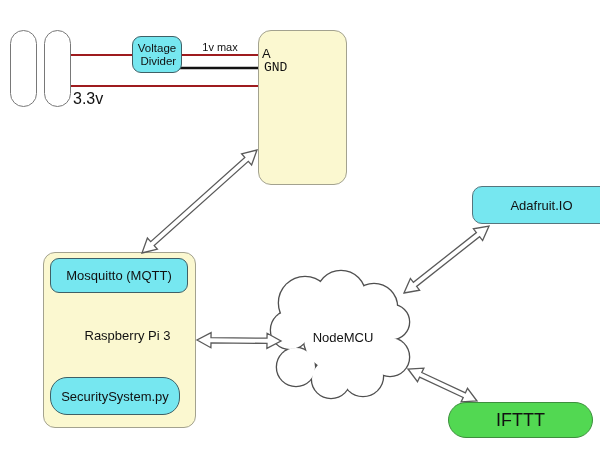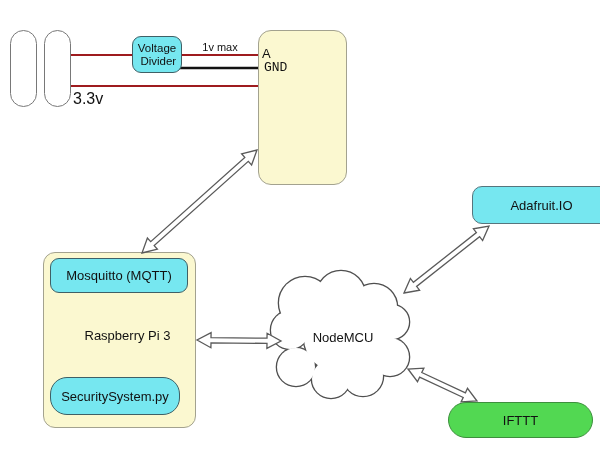--- a/index.html
+++ b/index.html
@@ -78,21 +78,21 @@
   <div class="lbl" style="left:264px;top:61px;font-family:Liberation Mono, monospace;">GND</div>
 
   <div class="box yellow" style="left:43px;top:252px;width:153px;height:176px;border-radius:12px;"></div>
   <div class="box cyan" style="left:50px;top:258px;width:138px;height:35px;border-radius:9px;font-size:13px;">Mosquitto (MQTT)</div>
   <div class="lbl ctr" style="left:43px;top:329px;width:169px;">Raspberry Pi 3</div>
   <div class="box cyan" style="left:50px;top:377px;width:130px;height:38px;border-radius:17px;font-size:13px;">SecuritySystem.py</div>
 
   <div class="lbl ctr" style="left:300px;top:331px;width:86px;">NodeMCU</div>
 
   <div class="box cyan" style="left:472px;top:186px;width:139px;height:38px;border-radius:10px;font-size:13px;border-color:#56757d;">Adafruit.IO</div>
-  <div class="box green" style="left:448px;top:402px;width:145px;height:36px;border-radius:18px;font-size:13px;">IFTTT</div>
+  <div class="box green" style="left:448px;top:402px;width:145px;height:36px;border-radius:18px;font-size:18px;">IFTTT</div>
 
   <svg id="arrows" class="layer" width="600" height="462" viewBox="0 0 600 462">
       <polygon points="142.0,253.0 157.4,249.2 154.2,245.6 248.3,161.3 251.6,164.9 257.0,150.0 241.6,153.8 244.8,157.4 150.7,241.7 147.4,238.1"></polygon>
       <polygon points="197.0,340.0 210.9,347.7 211.0,342.8 267.0,343.4 266.9,348.3 281.0,341.0 267.1,333.3 267.0,338.2 211.0,337.6 211.1,332.7"></polygon>
       <polygon points="404.0,293.0 419.6,290.2 416.6,286.4 479.6,236.7 482.6,240.6 489.0,226.0 473.4,228.8 476.4,232.6 413.4,282.3 410.4,278.4"></polygon>
       <polygon points="408.0,369.0 417.5,381.7 419.6,377.2 463.2,397.5 461.1,401.9 477.0,401.0 467.5,388.3 465.4,392.8 421.8,372.5 423.9,368.1"></polygon>
     </svg>
 
 </div>
 

